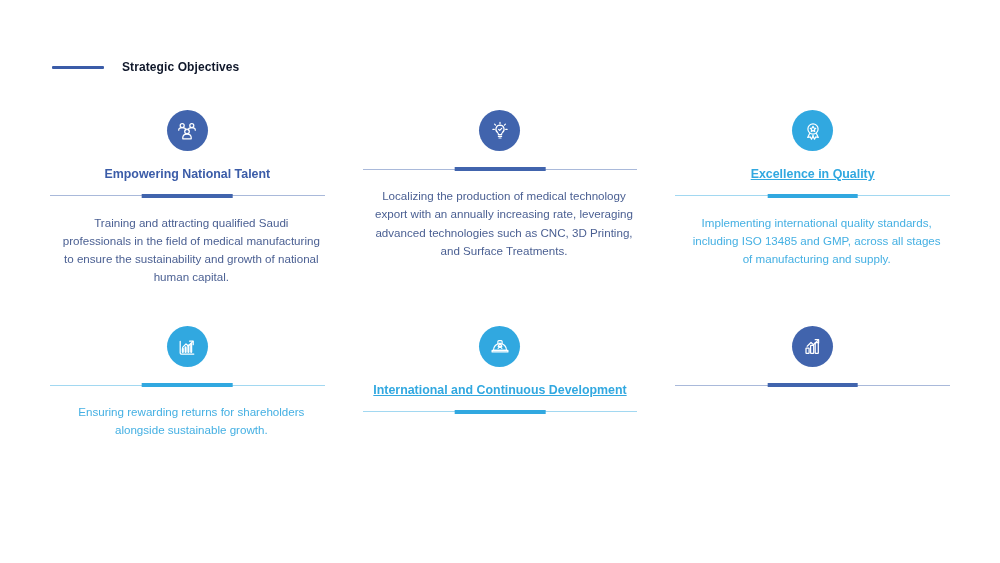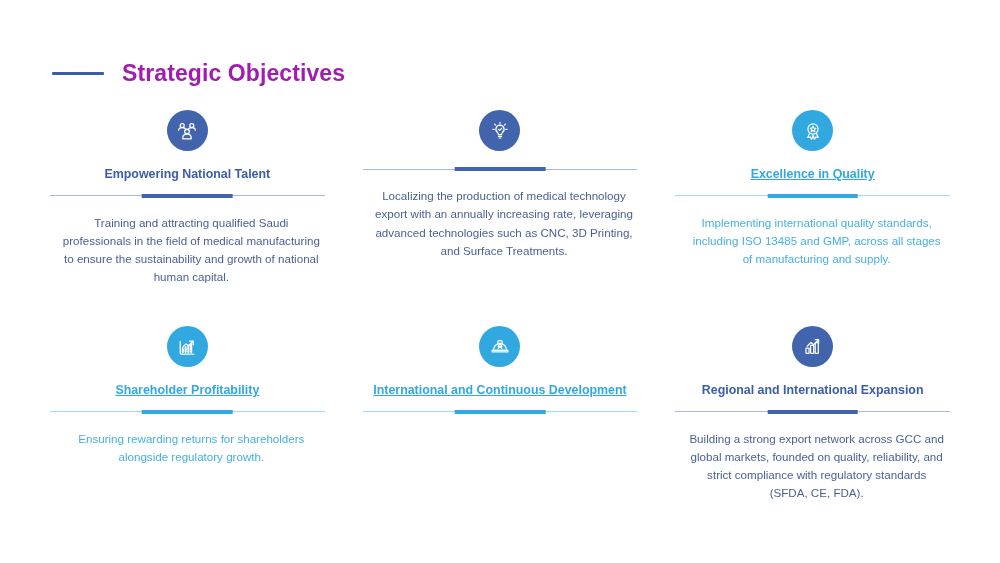--- a/index.html
+++ b/index.html
@@ -30,23 +30,23 @@
     gap: 18px;
   }
   .header-rule {
     width: 52px;
     height: 3px;
     background: #3b5ca8;
     border-radius: 1px;
     flex: 0 0 auto;
   }
   .header-title {
-    font-size: 23px;
+    font-size: 12px;
     font-weight: bold;
-    color: #a21caf;
+    color: #0f172a;
     letter-spacing: 0.1px;
     white-space: nowrap;
   }
 
   
   .grid {
     position: absolute;
     left: 42px;
     top: 110px;
     width: 916px;
@@ -199,26 +199,25 @@
       <div class="icon-circle" style="background:#31a8e0">
         <span>
           <svg width="24" height="24" viewBox="0 0 24 24" fill="none" stroke="#ffffff" stroke-width="1.25" stroke-linecap="round" stroke-linejoin="round">
             <path d="M5.2 6.3v11.6c0 .6.5 1.1 1.1 1.1h12.5"></path>
             <path d="M7.8 17v-3.1M10.6 17v-4.6M13.4 17v-6.4M16.2 17v-8.2" stroke-width="2.1"></path>
             <path d="M7.6 12.4l3.4-3.5 2.3 2.1 4.6-4.6"></path>
             <path d="M14.6 6.2h3.6v3.5"></path>
           </svg>
         </span>
       </div>
-      <div class="card-title">Shareholder Profitability</div>
       <div class="divider">
         <div class="thin" style="background:#31a8e0"></div>
         <div class="thick" style="background:#31a8e0"></div>
       </div>
-      <div class="card-body">Ensuring rewarding returns for shareholders alongside regulatory growth.</div>
+      <div class="card-body">Ensuring rewarding returns for shareholders alongside sustainable growth.</div>
     </div>
 
     <div class="card tone-light">
       <div class="icon-circle" style="background:#31a8e0">
         <span>
           <svg width="24" height="24" viewBox="0 0 24 24" fill="none" stroke="#ffffff" stroke-width="1.2" stroke-linecap="round" stroke-linejoin="round">
             <path d="M5.4 15.4c0-3.9 2.9-6.9 6.6-6.9s6.6 3.0 6.6 6.9z"></path>
             <path d="M4.1 15.4h15.8v1.5H4.1z"></path>
             <path d="M9.9 8.9V6.6c0-.5.4-.9.9-.9h2.4c.5 0 .9.4.9.9v2.3"></path>
             <path d="M12 8.0l1.9 3.3h-3.8z"></path>
@@ -238,22 +237,20 @@
         <span>
           <svg width="24" height="24" viewBox="0 0 24 24" fill="none" stroke="#ffffff" stroke-width="1.25" stroke-linecap="round" stroke-linejoin="round">
             <rect x="5.0" y="13.0" width="3.1" height="5.4" rx="0.5"></rect>
             <rect x="9.6" y="10.4" width="3.1" height="8.0" rx="0.5"></rect>
             <rect x="14.2" y="7.6" width="3.1" height="10.8" rx="0.5"></rect>
             <path d="M6.2 11.2l3.8-3.7 2.5 2.3 4.8-4.8"></path>
             <path d="M14.2 4.7h3.4v3.3"></path>
           </svg>
         </span>
       </div>
-      <div class="card-title">Regional and International Expansion</div>
       <div class="divider">
         <div class="thin" style="background:#4164ad"></div>
         <div class="thick" style="background:#4164ad"></div>
       </div>
-      <div class="card-body">Building a strong export network across GCC and global markets, founded on quality, reliability, and strict compliance with regulatory standards (SFDA, CE, FDA).</div>
     </div>
 
   </div>
 </div>
 
 </body></html>

